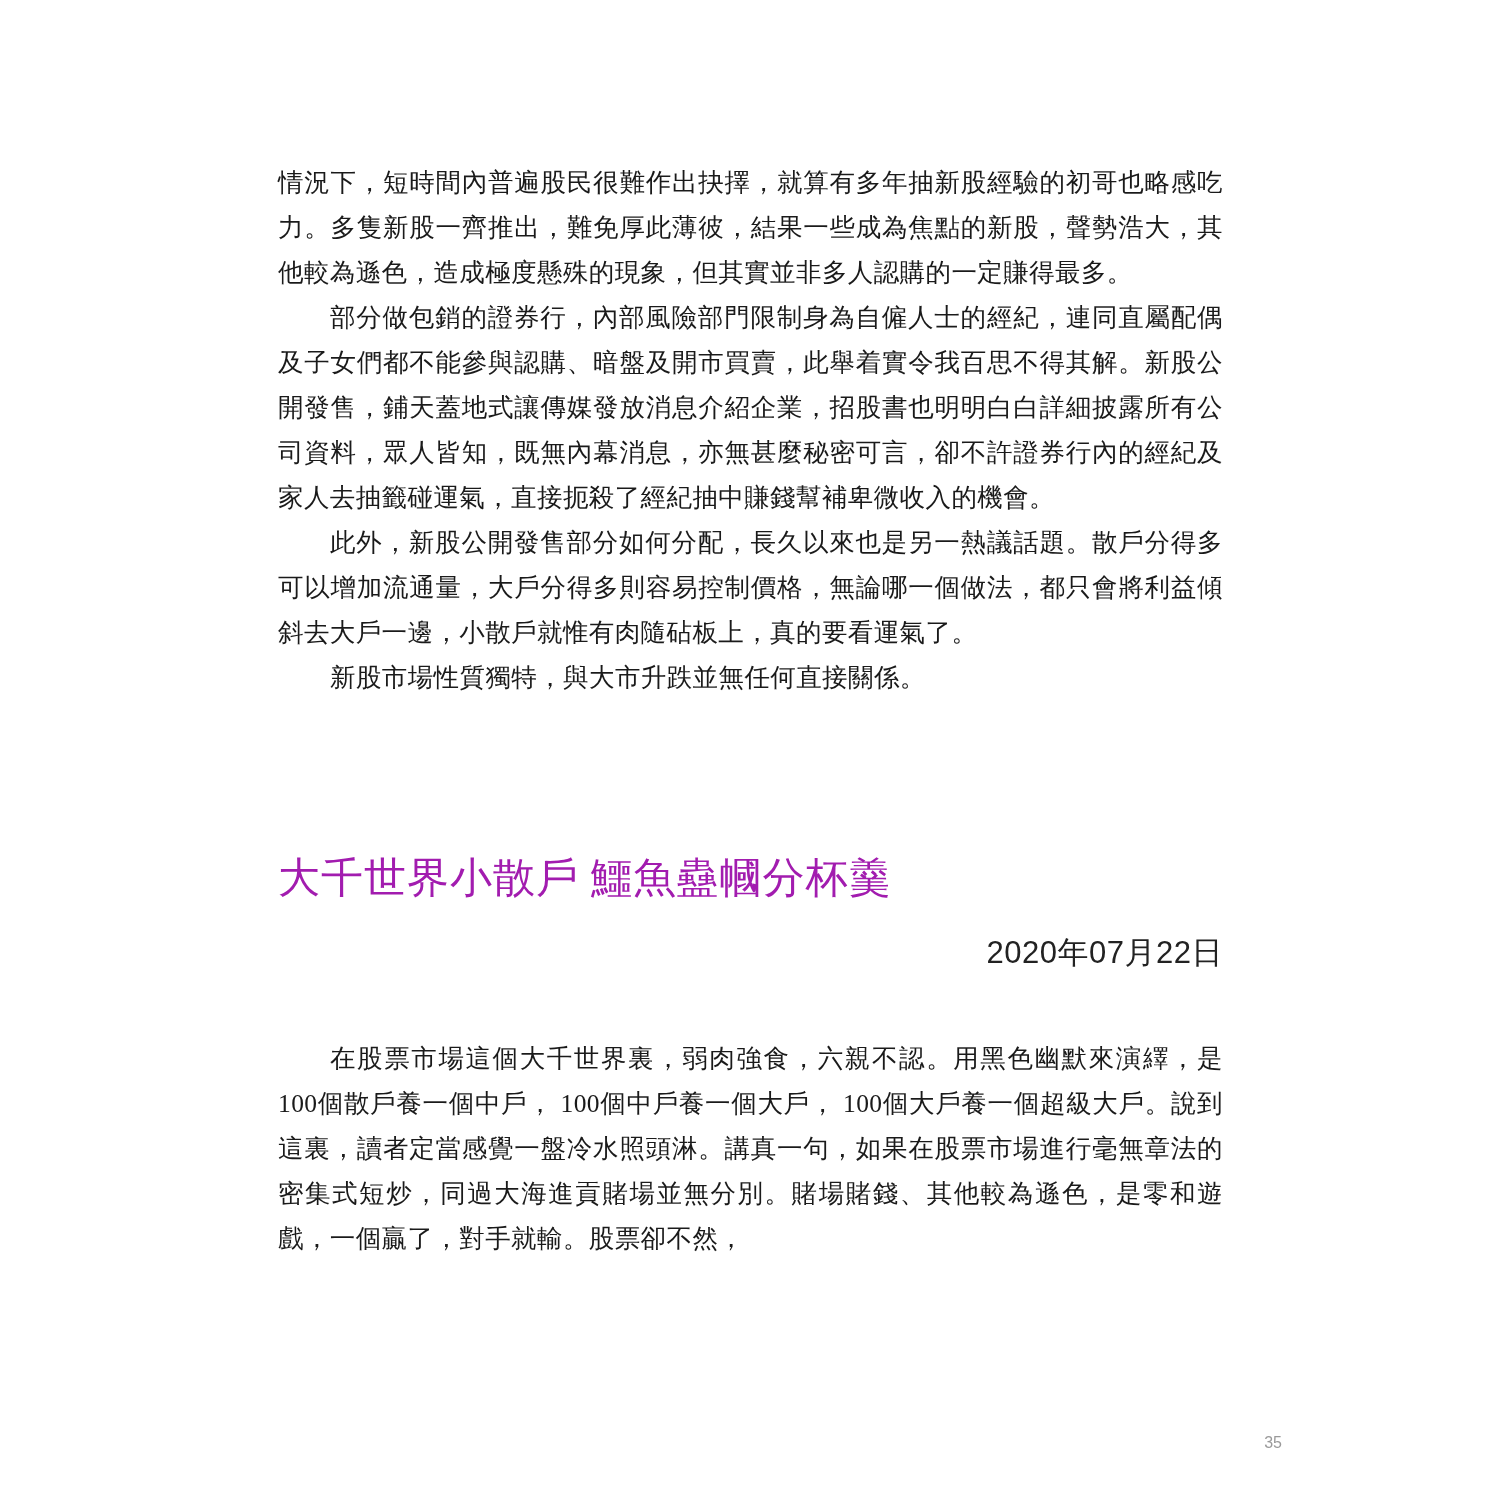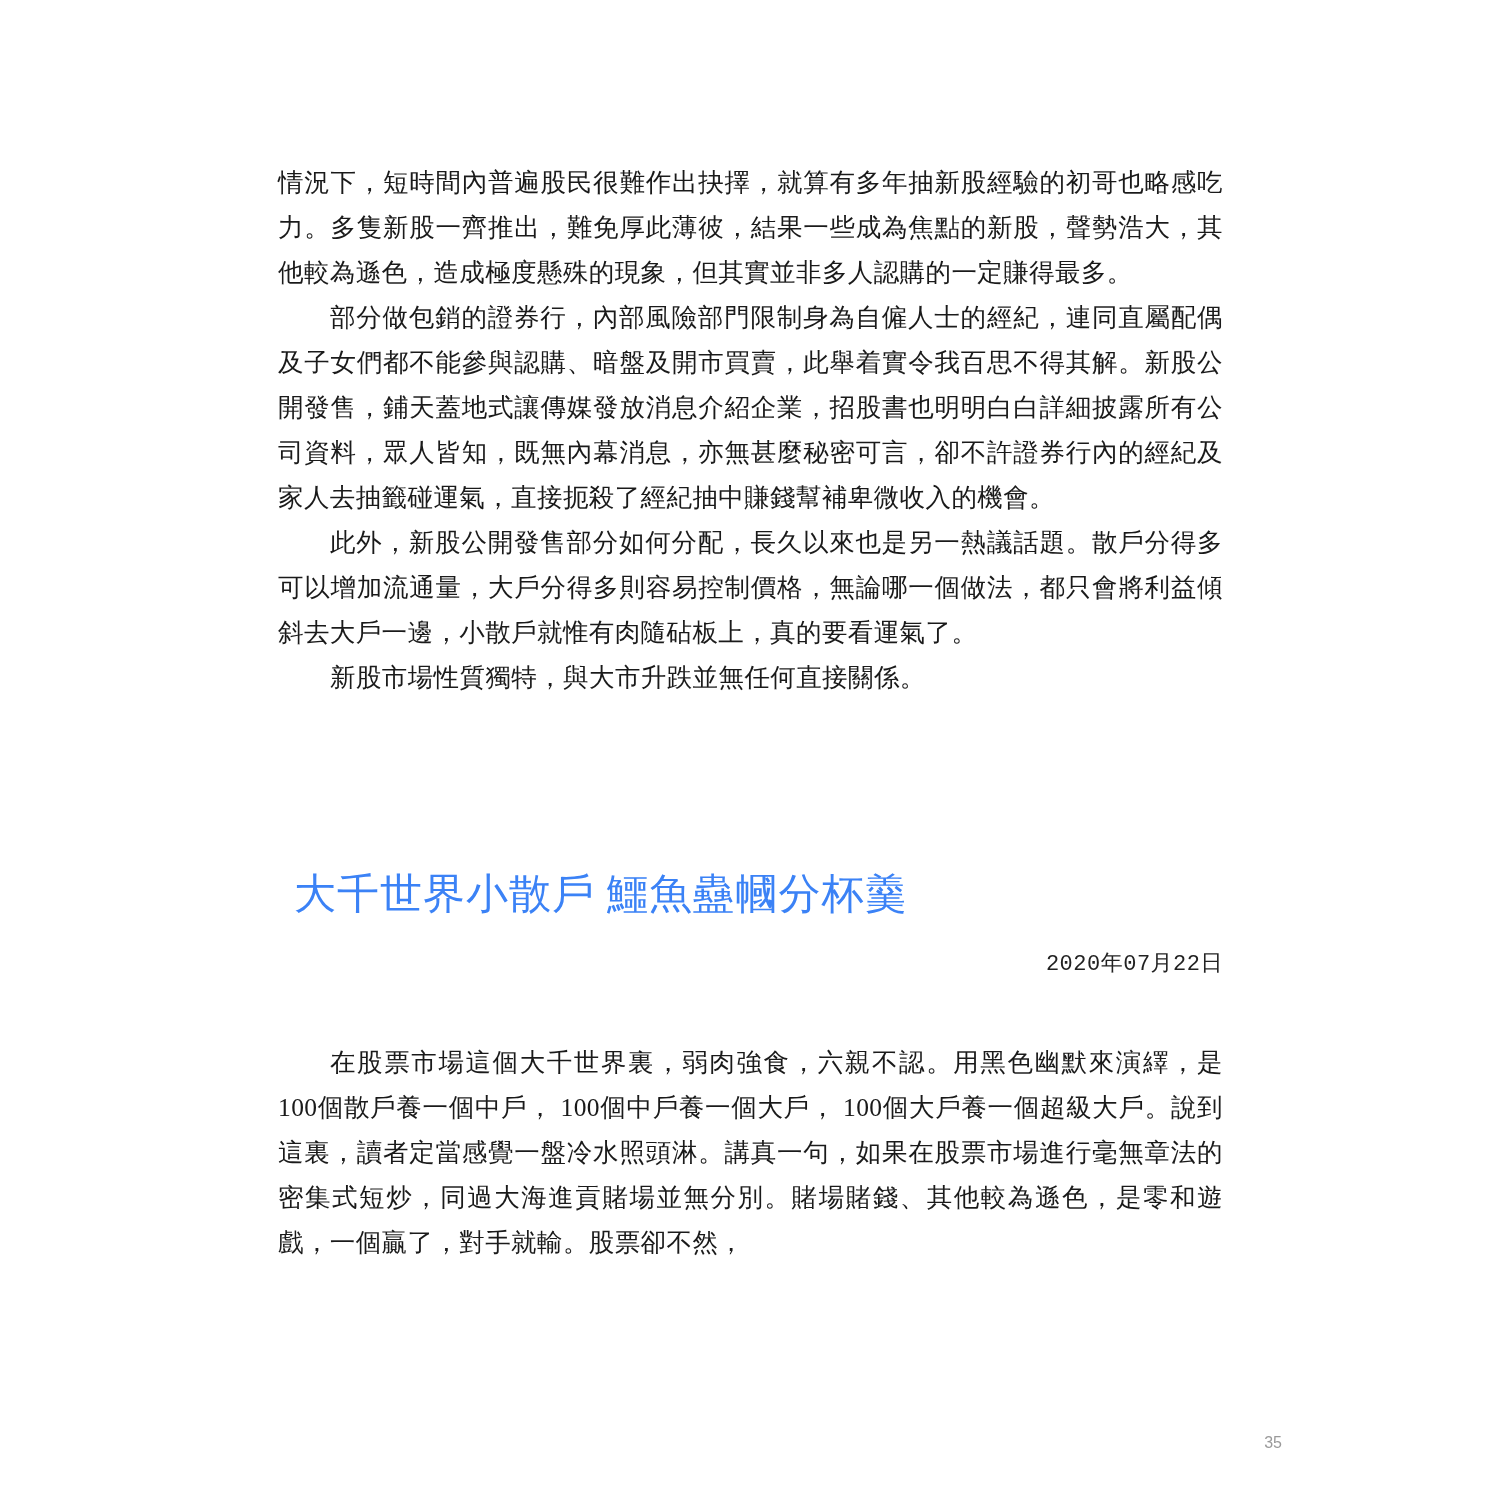--- a/index.html
+++ b/index.html
@@ -42,32 +42,32 @@
     text-indent: 52px;
     font-family: Liberation Serif, serif;
   }
   .section-gap {
     height: 150px;
   }
   .chapter-title {
     font-size: 42px;
     line-height: 56px;
     letter-spacing: 1px;
-    color: #3b82f6;
-    margin: 16px;
+    color: #a21caf;
+    margin: 0;
     font-family: "Liberation Serif", "DejaVu Serif", serif;
     font-weight: normal;
   }
   .chapter-date {
-    font-size: 22px;
+    font-size: 31px;
     text-align: right;
     color: #222222;
     margin-top: 26px;
     letter-spacing: 0.5px;
-    font-family: Liberation Mono, monospace;
+    font-family: Liberation Sans, sans-serif;
   }
   .after-date-gap {
     height: 62px;
   }
   .page-number {
     position: absolute;
     right: 218px;
     bottom: 48px;
     font-size: 16px;
     color: #9a9a9a;

